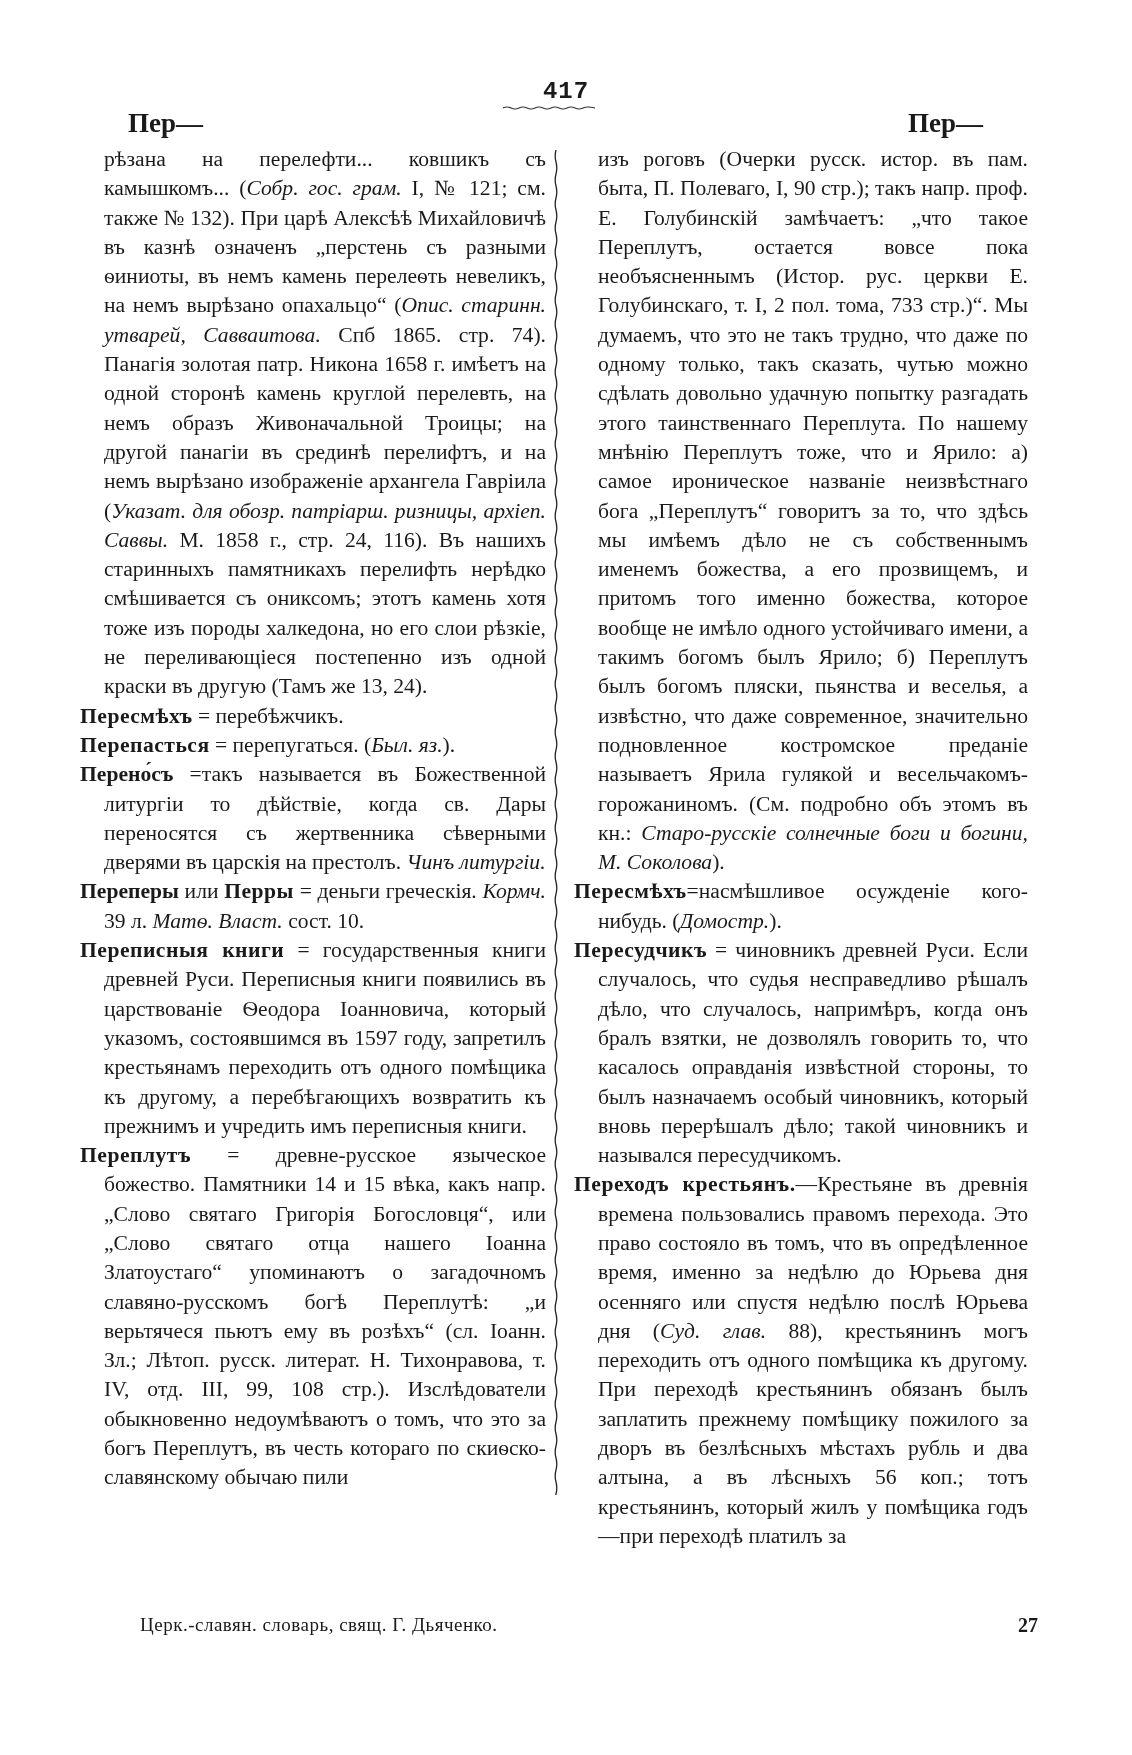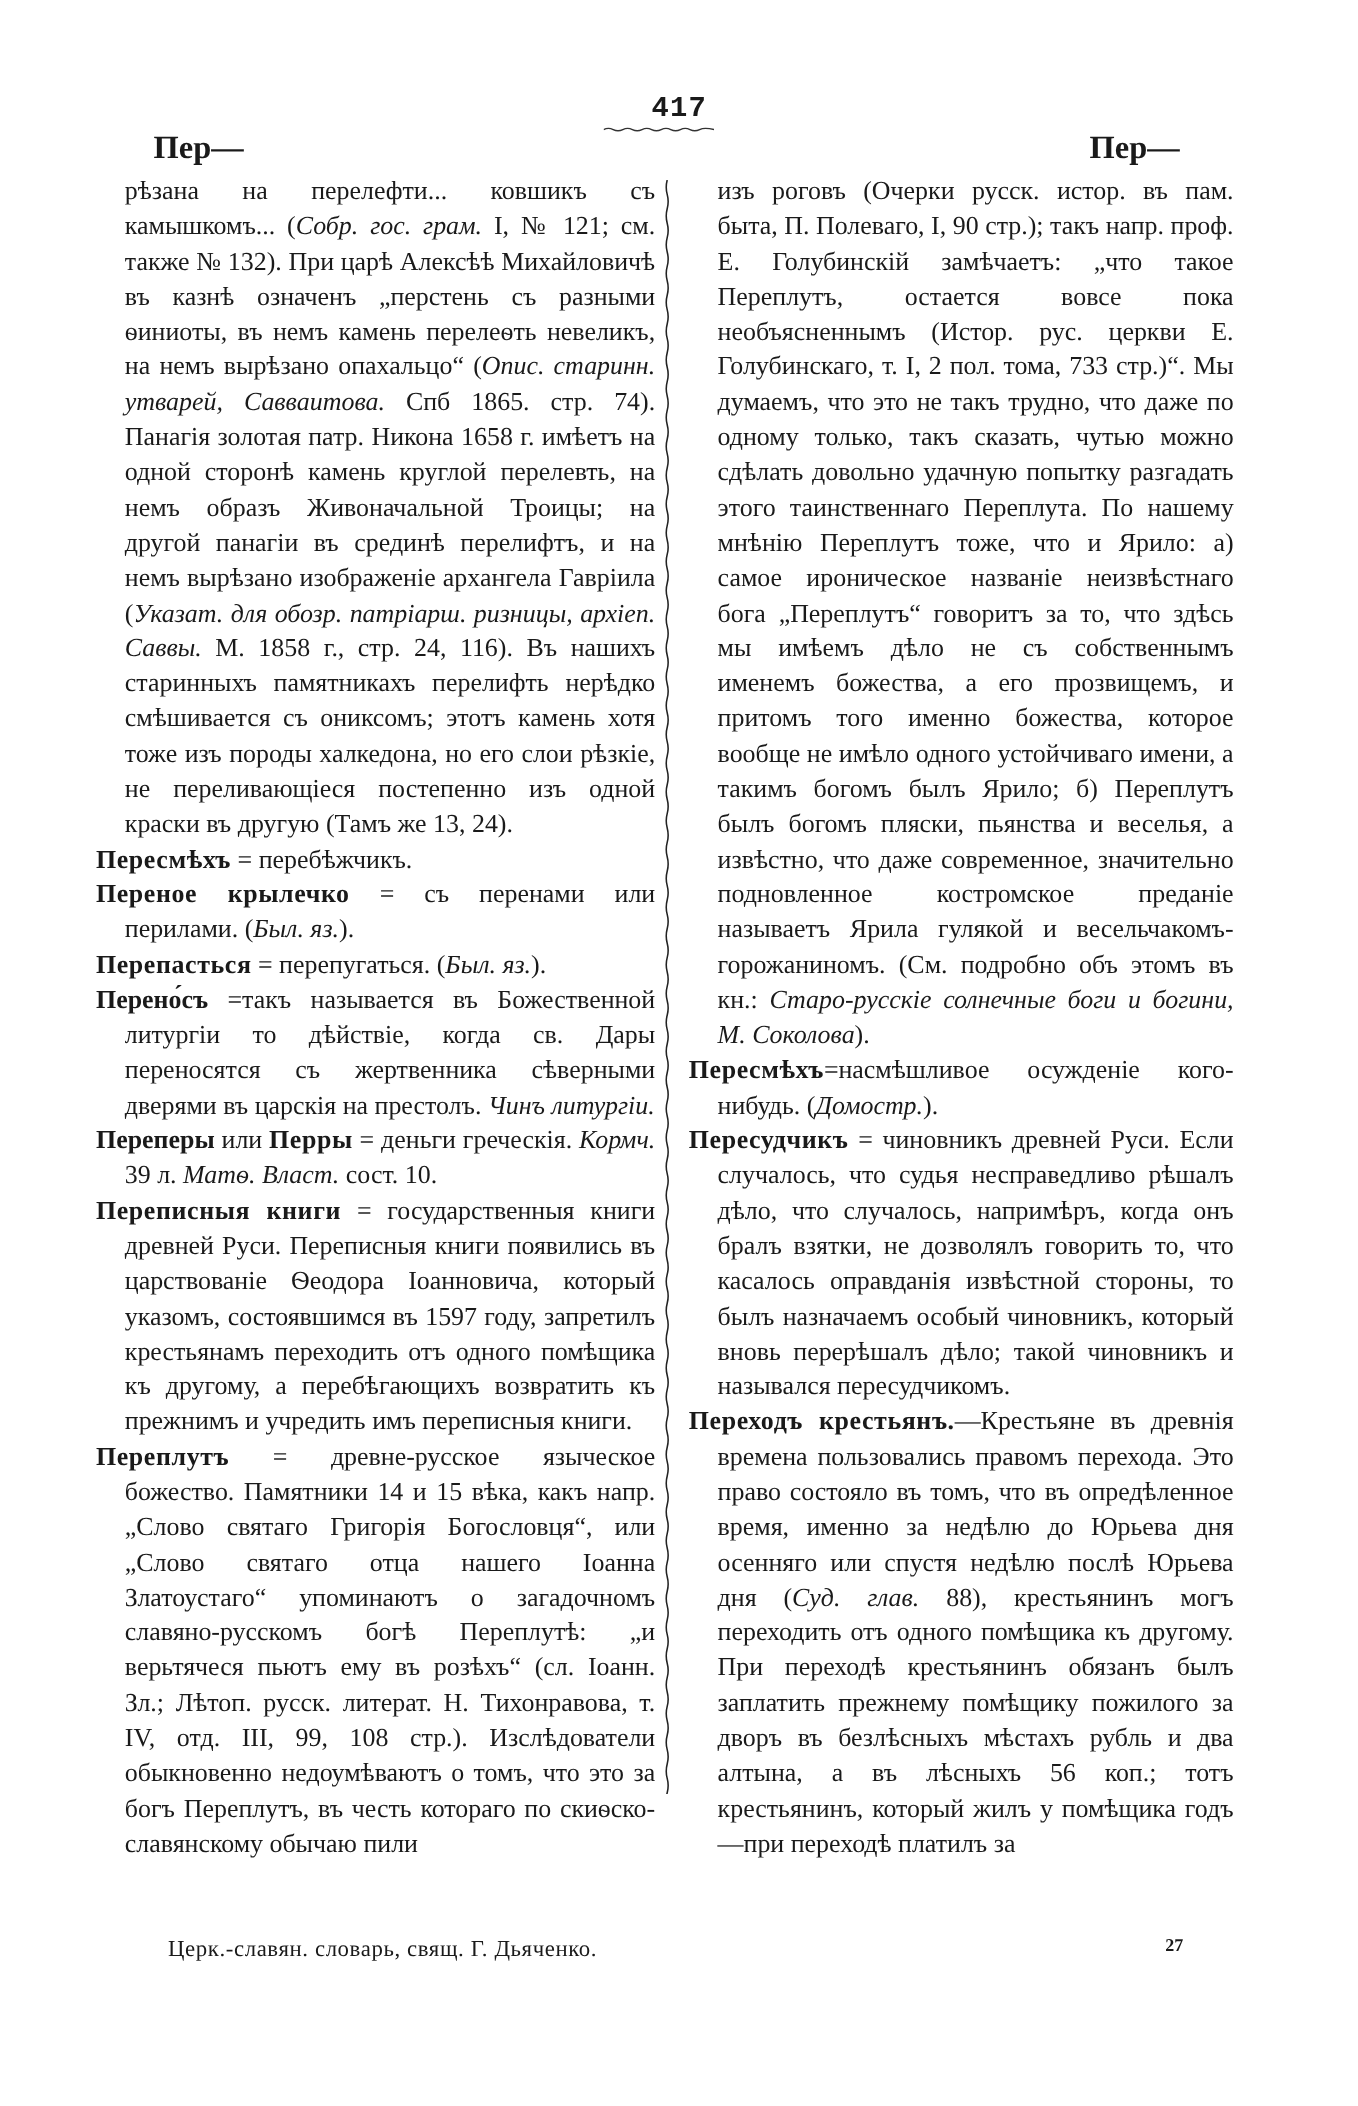--- a/index.html
+++ b/index.html
@@ -36,40 +36,39 @@
   .headword.slavonic { font-weight: bold; font-style: normal; letter-spacing: 0; }
   .it { font-style: italic; margin-top: 12px; }
   .divider {
     position: absolute; left: 551px; top: 150px; width: 10px; height: 1345px;
   }
   .footer-left {
     position: absolute; left: 140px; top: 1614px; font-size: 19px;
     font-family: "Liberation Serif", serif; letter-spacing: 0.5px;
   }
   .footer-right {
-    position: absolute; left: 971px; top: 1614px; font-size: 15px;
+    position: absolute; left: 1018px; top: 1614px; font-size: 20px;
     font-weight: bold; font-family: "Liberation Serif", serif;
   }
 </style>
 </head>
 <body>
 
 <div class="page-number">417</div>
 <svg class="page-rule" viewBox="0 0 92 8">
   <path d="M0 4 Q 4 2 8 4 T 16 4 T 24 4 T 32 4 T 40 4 T 48 4 T 56 4 T 64 4 T 72 4 T 80 4 T 92 4" fill="none" stroke="#333" stroke-width="1.2"></path>
 </svg>
 
 <div class="running-head left">Пер—</div>
 <div class="running-head right">Пер—</div>
 
 <div class="column left">
   <p class="entry continuation"><span>рѣзана на перелефти... ковшикъ съ камышкомъ... (</span><span class="it">Собр. гос. грам.</span><span> I, № 121; см. также № 132). При царѣ Алексѣѣ Михайловичѣ въ казнѣ означенъ „перстень съ разными ѳиниоты, въ немъ камень перелеѳть невеликъ, на немъ вырѣзано опахальцо“ (</span><span class="it">Опис. старинн. утварей, Саввaитова.</span><span> Спб 1865. стр. 74). Панагія золотая патр. Никона 1658 г. имѣетъ на одной сторонѣ камень круглой перелевть, на немъ образъ Живоначальной Троицы; на другой панагіи въ срединѣ перелифтъ, и на немъ вырѣзано изображеніе архангела Гавріила (</span><span class="it">Указат. для обозр. патріарш. ризницы, архіеп. Саввы.</span><span> М. 1858 г., стр. 24, 116). Въ нашихъ старинныхъ памятникахъ перелифть нерѣдко смѣшивается съ ониксомъ; этотъ камень хотя тоже изъ породы халкедона, но его слои рѣзкіе, не переливающіеся постепенно изъ одной краски въ другую (Тамъ же 13, 24).</span></p>
   <div>
       <p class="entry"><span class="headword">Пересмѣхъ</span><span> = перебѣжчикъ.</span></p>
-      <p class="entry"><span class="headword">Переное крылечко</span><span> = съ перенами или перилами. (</span><span class="it">Был. яз.</span><span>).</span></p>
       <p class="entry"><span class="headword">Перепасться</span><span> = перепугаться. (</span><span class="it">Был. яз.</span><span>).</span></p>
       <p class="entry"><span class="headword slavonic">Перено́съ</span><span> =такъ называется въ Божественной литургіи то дѣйствіе, когда св. Дары переносятся съ жертвенника сѣверными дверями въ царскія на престолъ. </span><span class="it">Чинъ литургіи.</span></p>
       <p class="entry"><span class="headword slavonic">Перепеpы</span><span> или </span><span class="headword">Перры</span><span> = деньги греческія. </span><span class="it">Кормч.</span><span> 39 л. </span><span class="it">Матѳ. Власт.</span><span> сост. 10.</span></p>
       <p class="entry"><span class="headword">Переписныя книги</span><span> = государственныя книги древней Руси. Переписныя книги появились въ царствованіе Ѳеодора Іоанновича, который указомъ, состоявшимся въ 1597 году, запретилъ крестьянамъ переходить отъ одного помѣщика къ другому, а перебѣгающихъ возвратить къ прежнимъ и учредить имъ переписныя книги.</span></p>
       <p class="entry"><span class="headword">Переплутъ</span><span> = древне-русское языческое божество. Памятники 14 и 15 вѣка, какъ напр. „Слово святаго Григорія Богословця“, или „Слово святаго отца нашего Іоанна Златоустаго“ упоминаютъ о загадочномъ славяно-русскомъ богѣ Переплутѣ: „и верьтячеся пьютъ ему въ розѣхъ“ (сл. Іоанн. Зл.; Лѣтоп. русск. литерат. Н. Тихонравова, т. IV, отд. III, 99, 108 стр.). Изслѣдователи обыкновенно недоумѣваютъ о томъ, что это за богъ Переплутъ, въ честь котораго по скиѳско-славянскому обычаю пили</span></p>
     </div>
 </div>
 
 <svg class="divider" viewBox="0 0 10 1345" preserveAspectRatio="none">
   <path id="divpath" fill="none" stroke="#222" stroke-width="1.3" d="M5 0 Q 3.4 6 5 12 Q 6.6 18 5 24 Q 3.4 30 5 36 Q 6.6 42 5 48 Q 3.4 54 5 60 Q 6.6 66 5 72 Q 3.4 78 5 84 Q 6.6 90 5 96 Q 3.4 102 5 108 Q 6.6 114 5 120 Q 3.4 126 5 132 Q 6.6 138 5 144 Q 3.4 150 5 156 Q 6.6 162 5 168 Q 3.4 174 5 180 Q 6.6 186 5 192 Q 3.4 198 5 204 Q 6.6 210 5 216 Q 3.4 222 5 228 Q 6.6 234 5 240 Q 3.4 246 5 252 Q 6.6 258 5 264 Q 3.4 270 5 276 Q 6.6 282 5 288 Q 3.4 294 5 300 Q 6.6 306 5 312 Q 3.4 318 5 324 Q 6.6 330 5 336 Q 3.4 342 5 348 Q 6.6 354 5 360 Q 3.4 366 5 372 Q 6.6 378 5 384 Q 3.4 390 5 396 Q 6.6 402 5 408 Q 3.4 414 5 420 Q 6.6 426 5 432 Q 3.4 438 5 444 Q 6.6 450 5 456 Q 3.4 462 5 468 Q 6.6 474 5 480 Q 3.4 486 5 492 Q 6.6 498 5 504 Q 3.4 510 5 516 Q 6.6 522 5 528 Q 3.4 534 5 540 Q 6.6 546 5 552 Q 3.4 558 5 564 Q 6.6 570 5 576 Q 3.4 582 5 588 Q 6.6 594 5 600 Q 3.4 606 5 612 Q 6.6 618 5 624 Q 3.4 630 5 636 Q 6.6 642 5 648 Q 3.4 654 5 660 Q 6.6 666 5 672 Q 3.4 678 5 684 Q 6.6 690 5 696 Q 3.4 702 5 708 Q 6.6 714 5 720 Q 3.4 726 5 732 Q 6.6 738 5 744 Q 3.4 750 5 756 Q 6.6 762 5 768 Q 3.4 774 5 780 Q 6.6 786 5 792 Q 3.4 798 5 804 Q 6.6 810 5 816 Q 3.4 822 5 828 Q 6.6 834 5 840 Q 3.4 846 5 852 Q 6.6 858 5 864 Q 3.4 870 5 876 Q 6.6 882 5 888 Q 3.4 894 5 900 Q 6.6 906 5 912 Q 3.4 918 5 924 Q 6.6 930 5 936 Q 3.4 942 5 948 Q 6.6 954 5 960 Q 3.4 966 5 972 Q 6.6 978 5 984 Q 3.4 990 5 996 Q 6.6 1002 5 1008 Q 3.4 1014 5 1020 Q 6.6 1026 5 1032 Q 3.4 1038 5 1044 Q 6.6 1050 5 1056 Q 3.4 1062 5 1068 Q 6.6 1074 5 1080 Q 3.4 1086 5 1092 Q 6.6 1098 5 1104 Q 3.4 1110 5 1116 Q 6.6 1122 5 1128 Q 3.4 1134 5 1140 Q 6.6 1146 5 1152 Q 3.4 1158 5 1164 Q 6.6 1170 5 1176 Q 3.4 1182 5 1188 Q 6.6 1194 5 1200 Q 3.4 1206 5 1212 Q 6.6 1218 5 1224 Q 3.4 1230 5 1236 Q 6.6 1242 5 1248 Q 3.4 1254 5 1260 Q 6.6 1266 5 1272 Q 3.4 1278 5 1284 Q 6.6 1290 5 1296 Q 3.4 1302 5 1308 Q 6.6 1314 5 1320 Q 3.4 1326 5 1332 Q 6.6 1338 5 1344 Q 3.4 1350 5 1356"></path>

